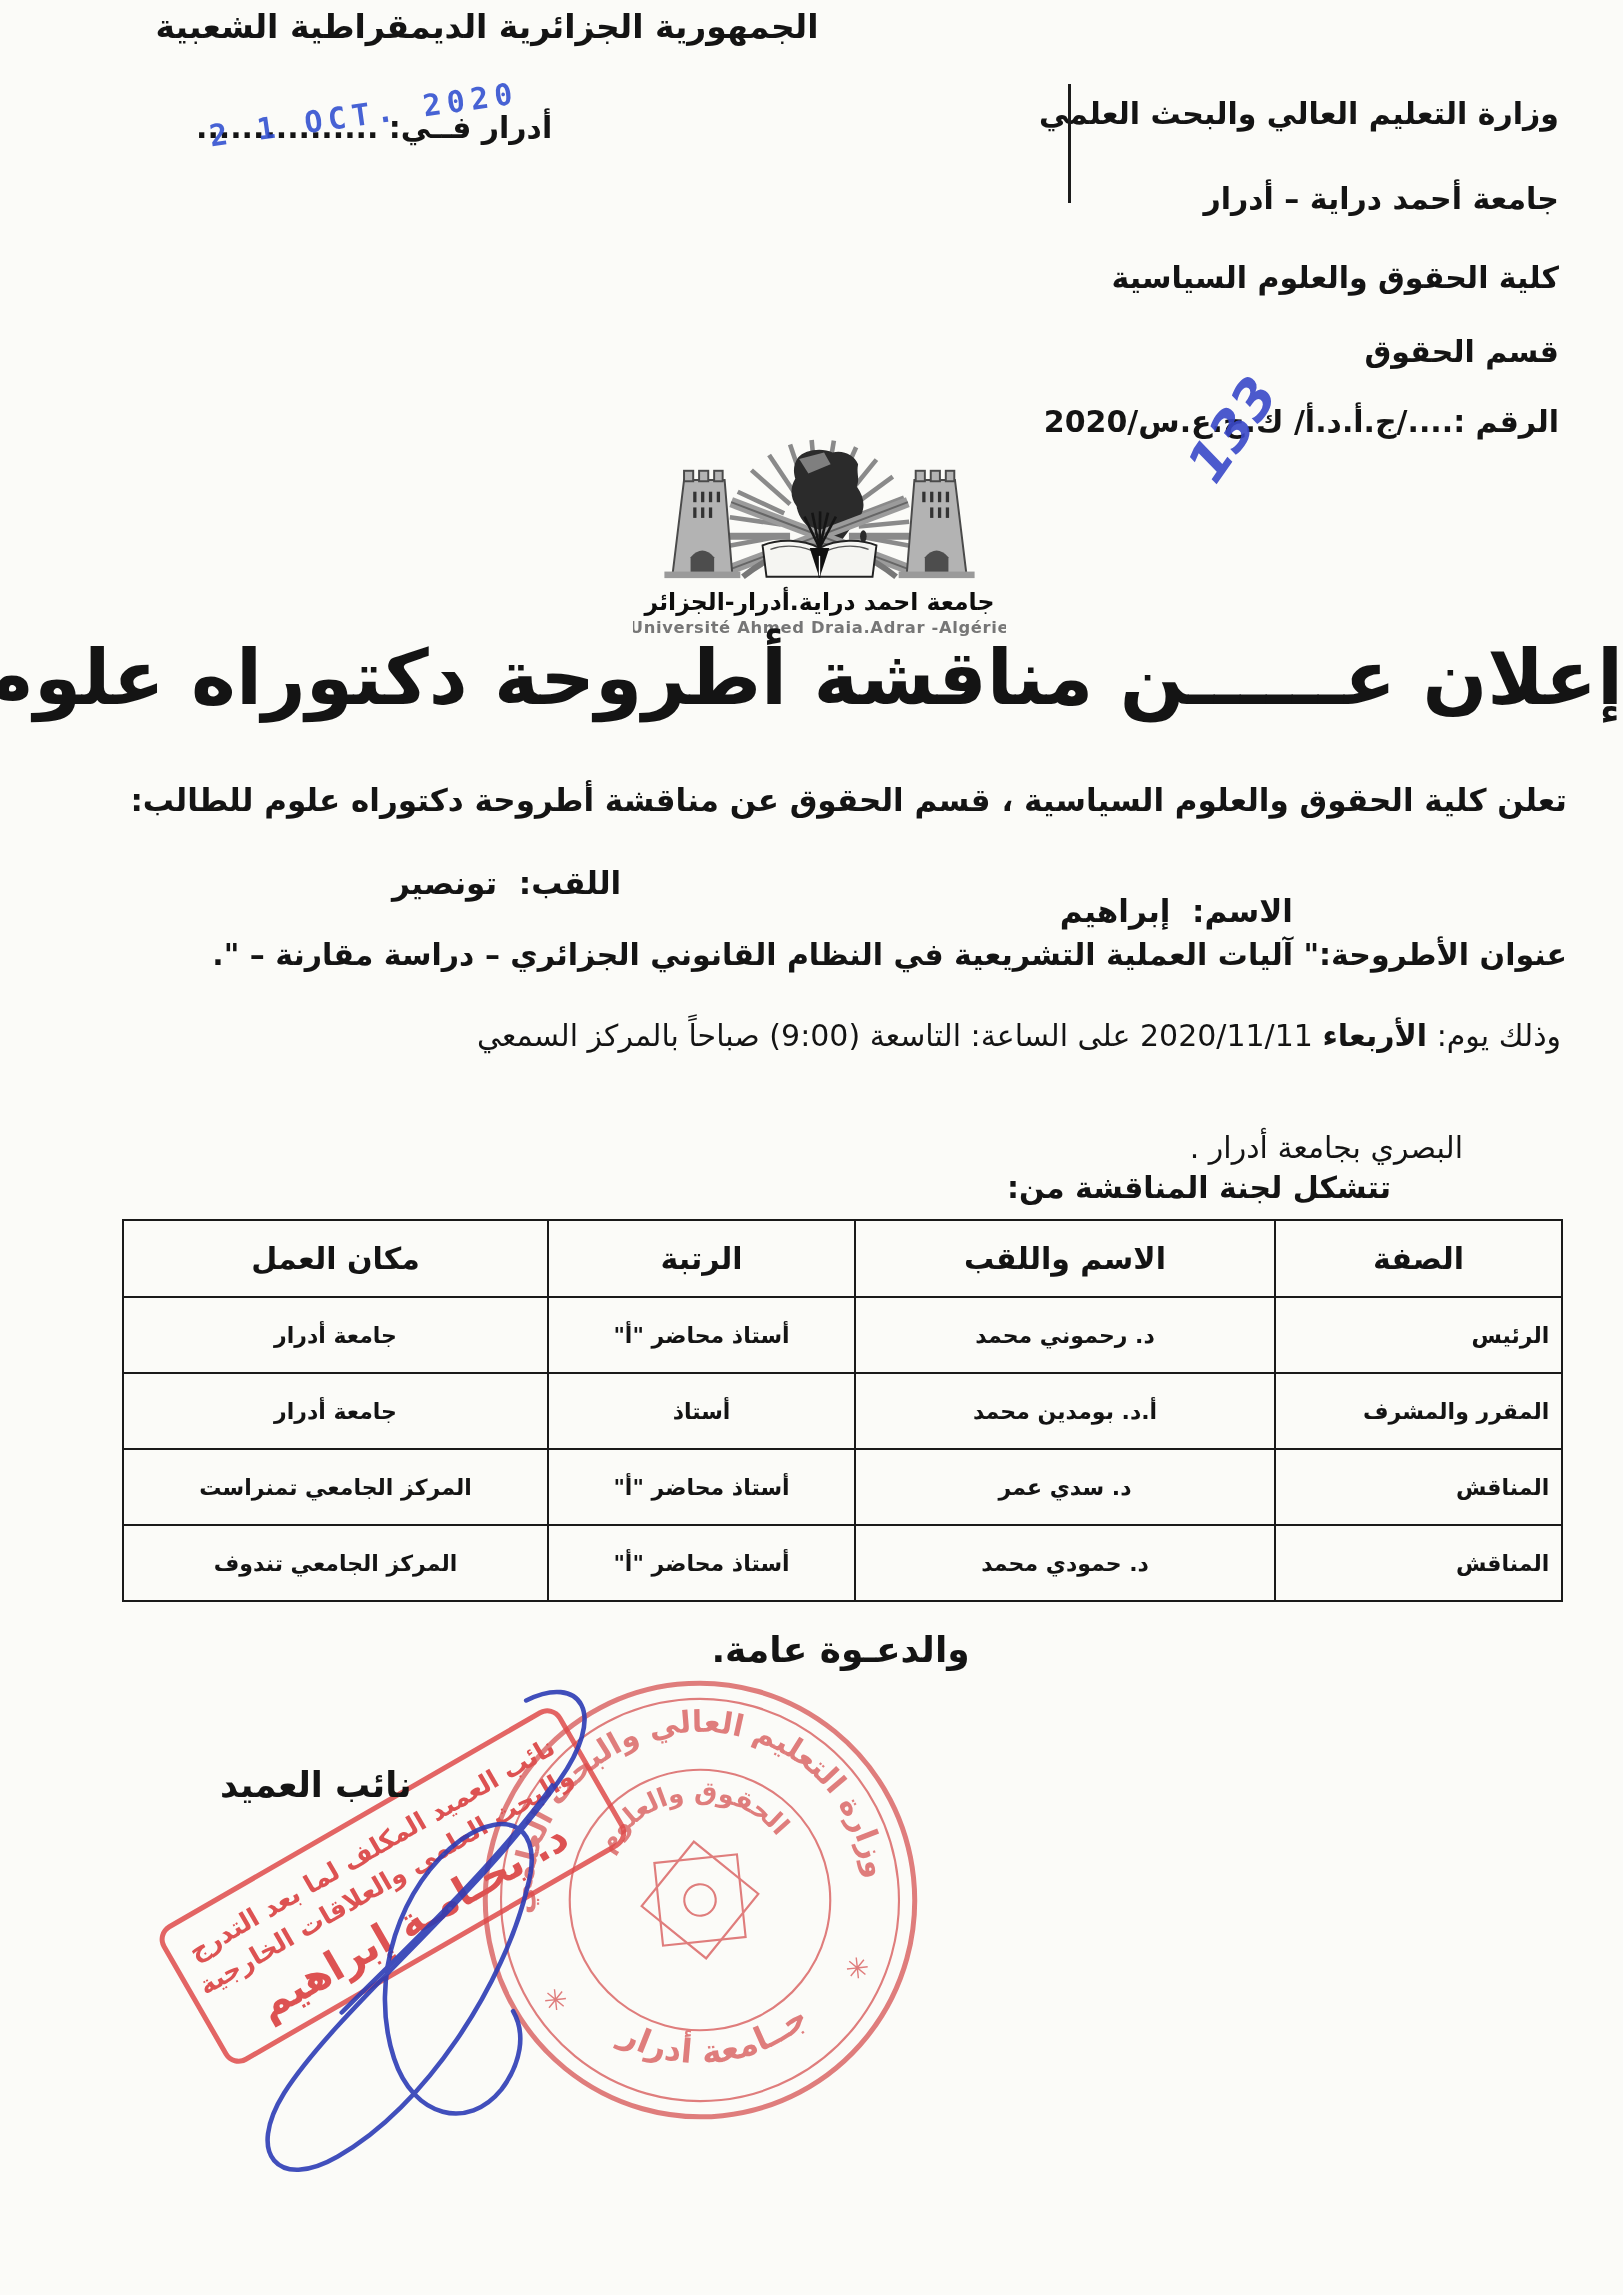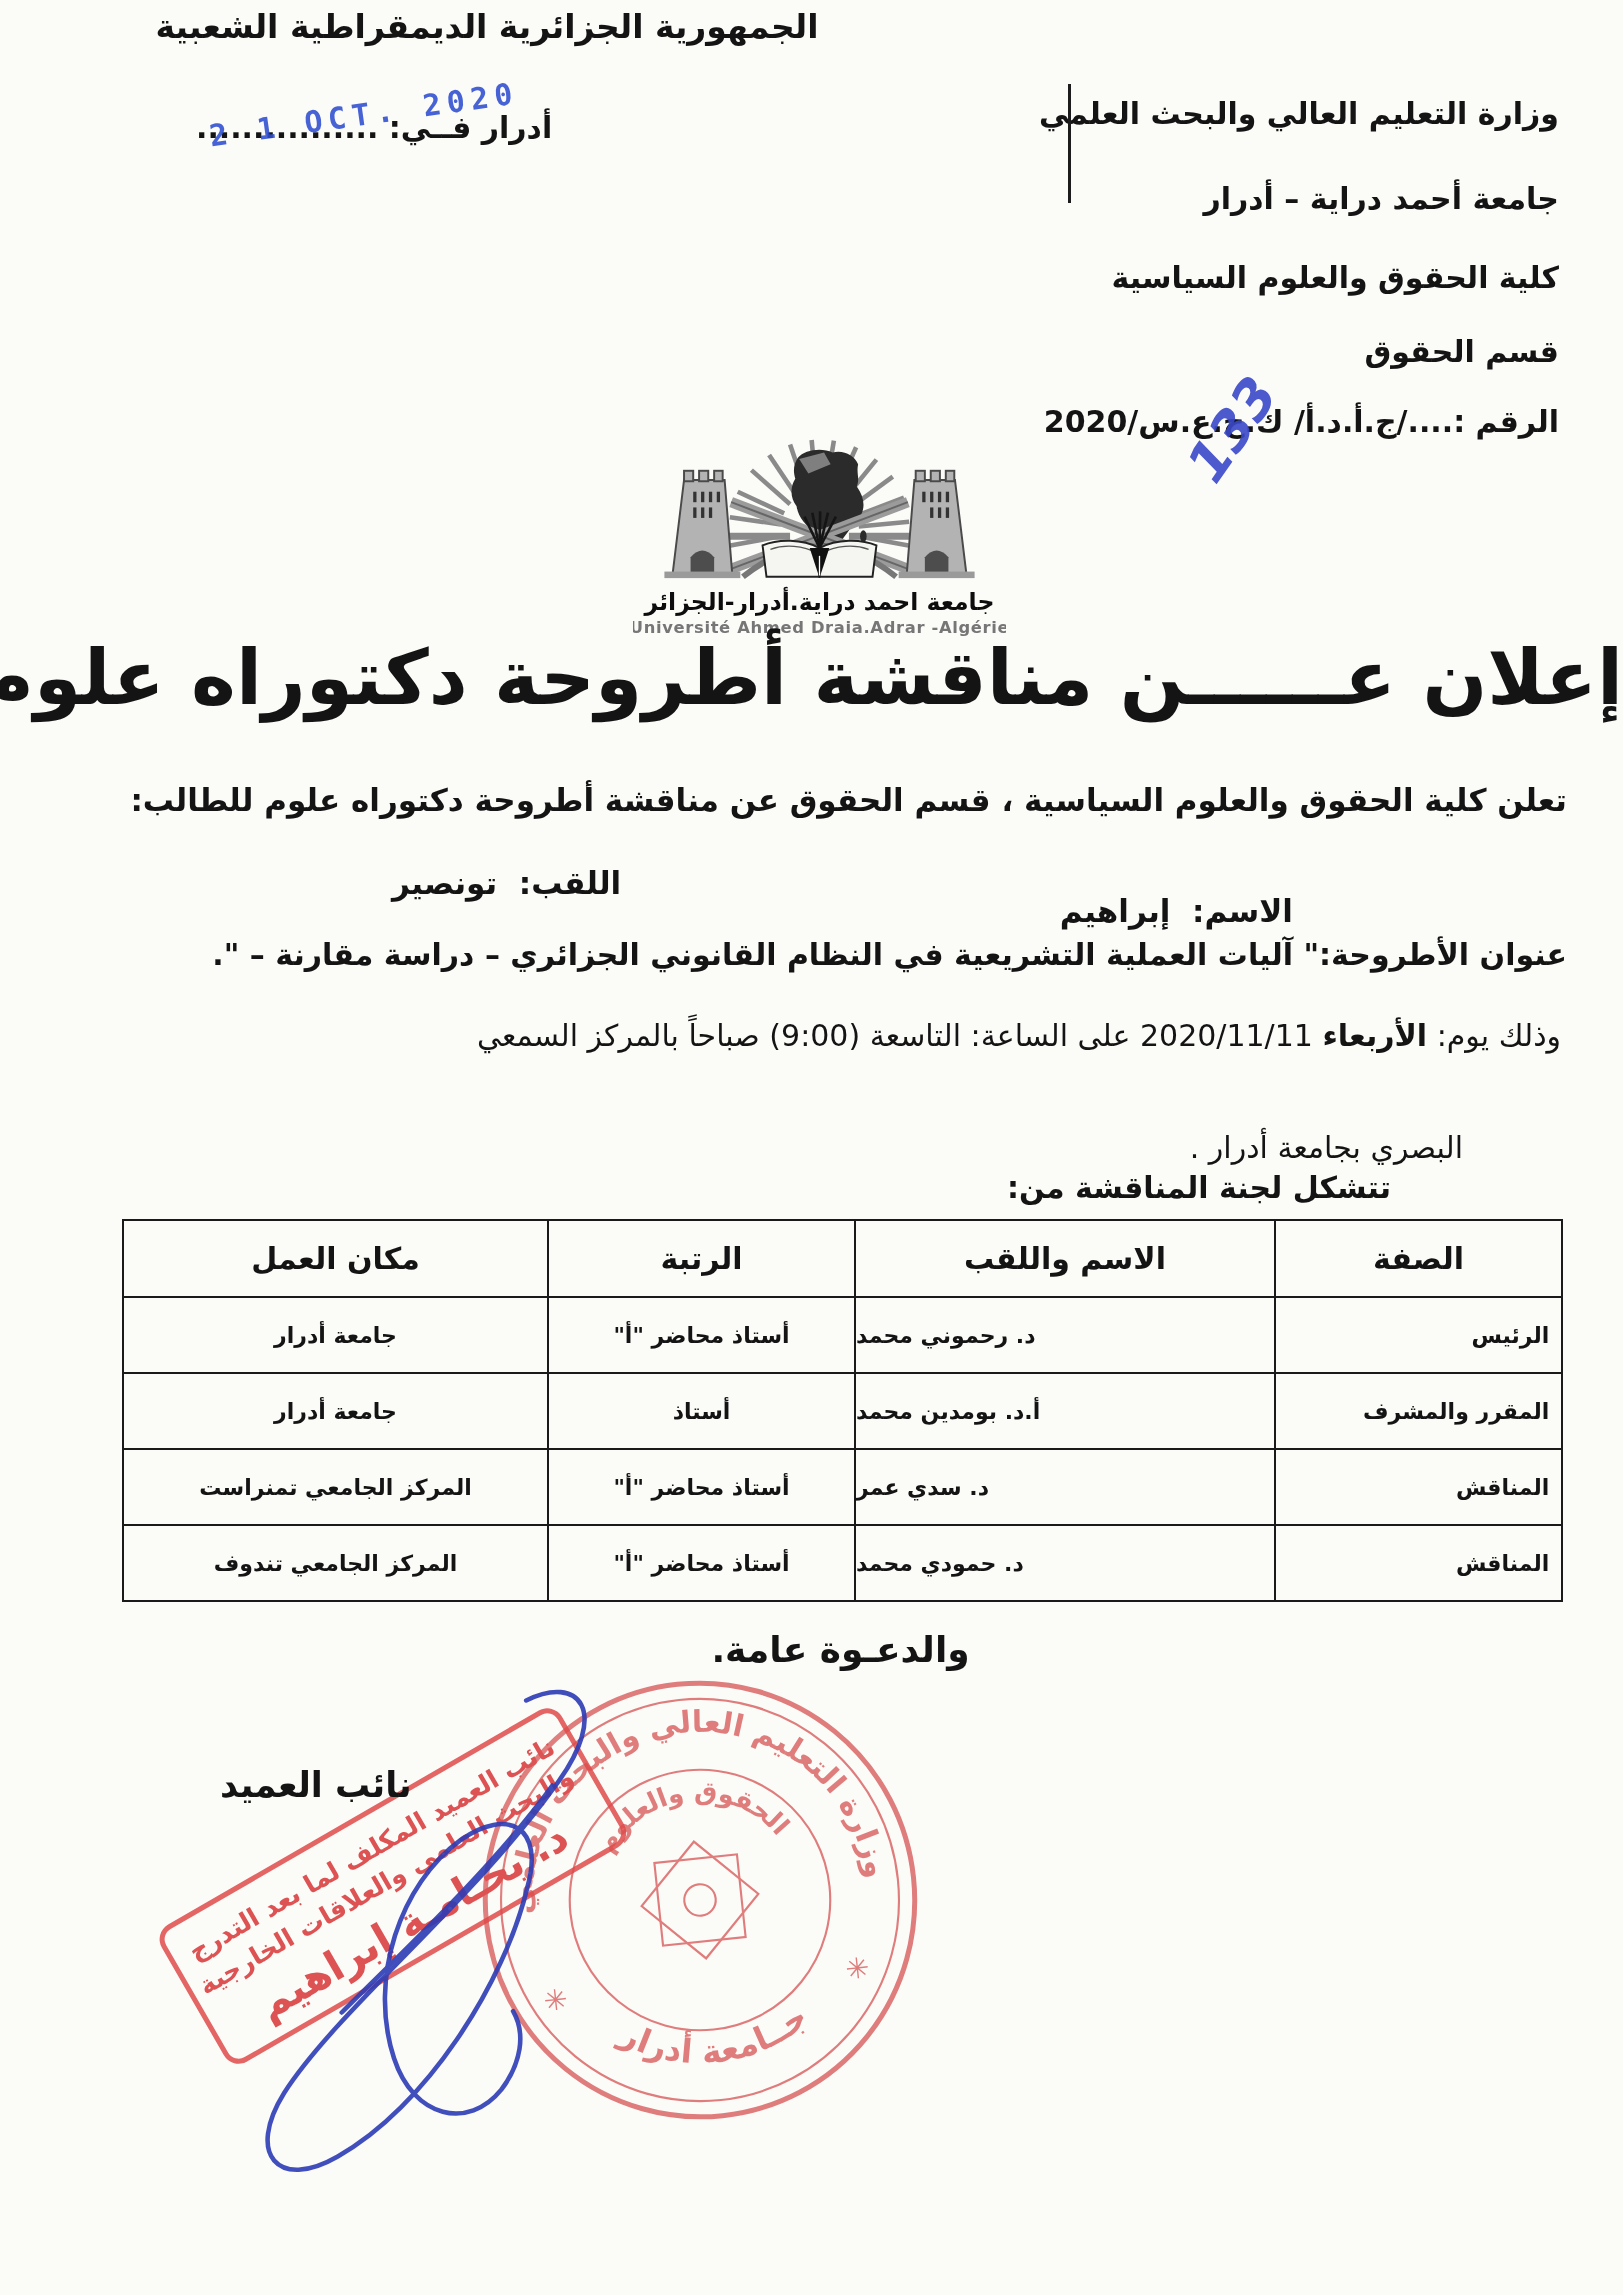--- a/index.html
+++ b/index.html
@@ -51,21 +51,21 @@
   table.committee {
     position:absolute; top:1219px; left:122px; width:1438px; height:381px;
     border-collapse:collapse; direction:rtl; table-layout:fixed;
   }
   table.committee th, table.committee td {
     border:2.6px solid #1a1a1a; font-weight:bold; vertical-align:middle;
   }
   table.committee th { font-size:30px; text-align:center; height:77px; }
   table.committee td { font-size:22px; height:76px; }
   td.c-role { text-align:right; padding-right:11.8px;margin-left:48px; }
-  td.c-name { text-align:left; }
+  td.c-name { text-align:center; }
   td.c-rank, td.c-work { text-align:center; }
 
   .closing { top:1629px; left:0; width:1623px; text-align:center; font-size:36px; font-weight:bold; transform:translateX(29px); }
   .sig-title { top:1765px; left:220px; font-size:35px; font-weight:bold; z-index:4; }
 
   .circ-stamp { left:471px; top:1671px; width:458px; height:458px; transform:rotate(-6deg); opacity:.8; z-index:1; }
   .rect-stamp {
     left:162px; top:1807px; width:462px;
     transform:rotate(-30deg);
     border:5.2px solid rgba(222,74,74,.85); border-radius:17px;

